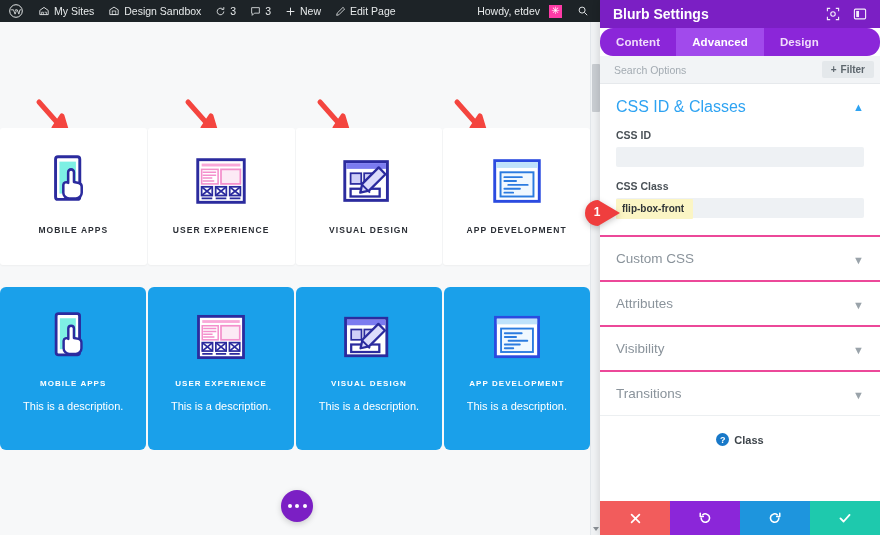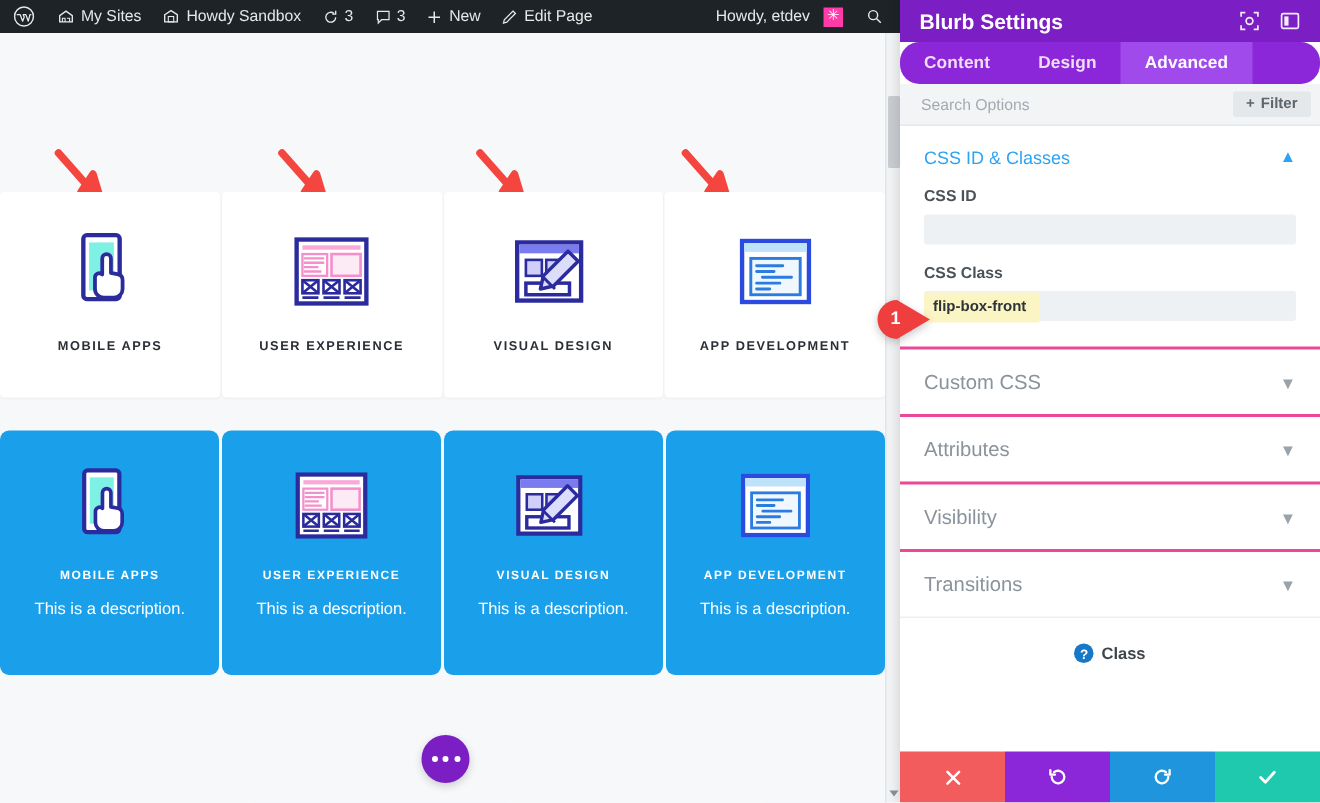--- a/index.html
+++ b/index.html
@@ -172,21 +172,21 @@
     font-weight: bold;
   }
 
   .panel-body { flex: 1; overflow: hidden; }
 
   .section-open { padding: 0 16px 4px; }
   .sec-head-open {
     display: flex; align-items: center; justify-content: space-between;
     padding: 14px 0 13px;
   }
-  .sec-title-open { color: #2ea3f2; font-size: 12px; }
+  .sec-title-open { color: #2ea3f2; font-size: 16px; }
   .chev { color: #2ea3f2; font-size: 11px; line-height: 1; }
   .chev.gray { color: #9aa3aa; }
 
   .field { margin-bottom: 13px; }
   .field-label {
     font-size: 10.5px; color: #4a5157; font-weight: bold;
     margin-bottom: 6px; display: block;
   }
   .field-input {
     width: 100%; height: 20px; background: #eef1f4;
@@ -270,21 +270,21 @@
       </span>
       <span>My Sites</span>
     </div>
     <div class="ab-item">
       <span class="ab-ico">
         <svg width="12" height="12" viewBox="0 0 20 20">
             <path d="M3 8l7-4.5L17 8v8H3z" fill="none" stroke="#e6e9ea" stroke-width="1.5"></path>
             <rect x="7" y="10" width="6" height="6" fill="none" stroke="#e6e9ea" stroke-width="1.2"></rect>
           </svg>
       </span>
-      <span>Howdy Sandbox</span>
+      <span>Design Sandbox</span>
     </div>
     <div class="ab-item">
       <span class="ab-ico">
         <svg width="11" height="11" viewBox="0 0 20 20">
             <path d="M16 10a6 6 0 1 1-2-4.5" fill="none" stroke="#e6e9ea" stroke-width="1.6"></path>
             <path d="M16 2v4.2h-4.2" fill="none" stroke="#e6e9ea" stroke-width="1.6"></path>
           </svg>
       </span>
       <span>3</span>
     </div>
@@ -513,22 +513,22 @@
           <svg width="14" height="14" viewBox="0 0 20 20">
               <rect x="2" y="3" width="16" height="14" rx="1.5" fill="none" stroke="#fff" stroke-width="1.6"></rect>
               <rect x="4.6" y="5.6" width="4" height="8.8" fill="#fff"></rect>
             </svg>
         </span>
       </div>
     </div>
 
     <div class="panel-tabs">
       <div class="ptab">Content</div>
+      <div class="ptab active">Advanced</div>
       <div class="ptab">Design</div>
-      <div class="ptab active">Advanced</div>
     </div>
 
     <div class="panel-search">
       <input class="search-input" type="text" placeholder="Search Options" style="">
       <div class="filter-btn">
         <span>+</span>
         <span>Filter</span>
       </div>
     </div>
 

